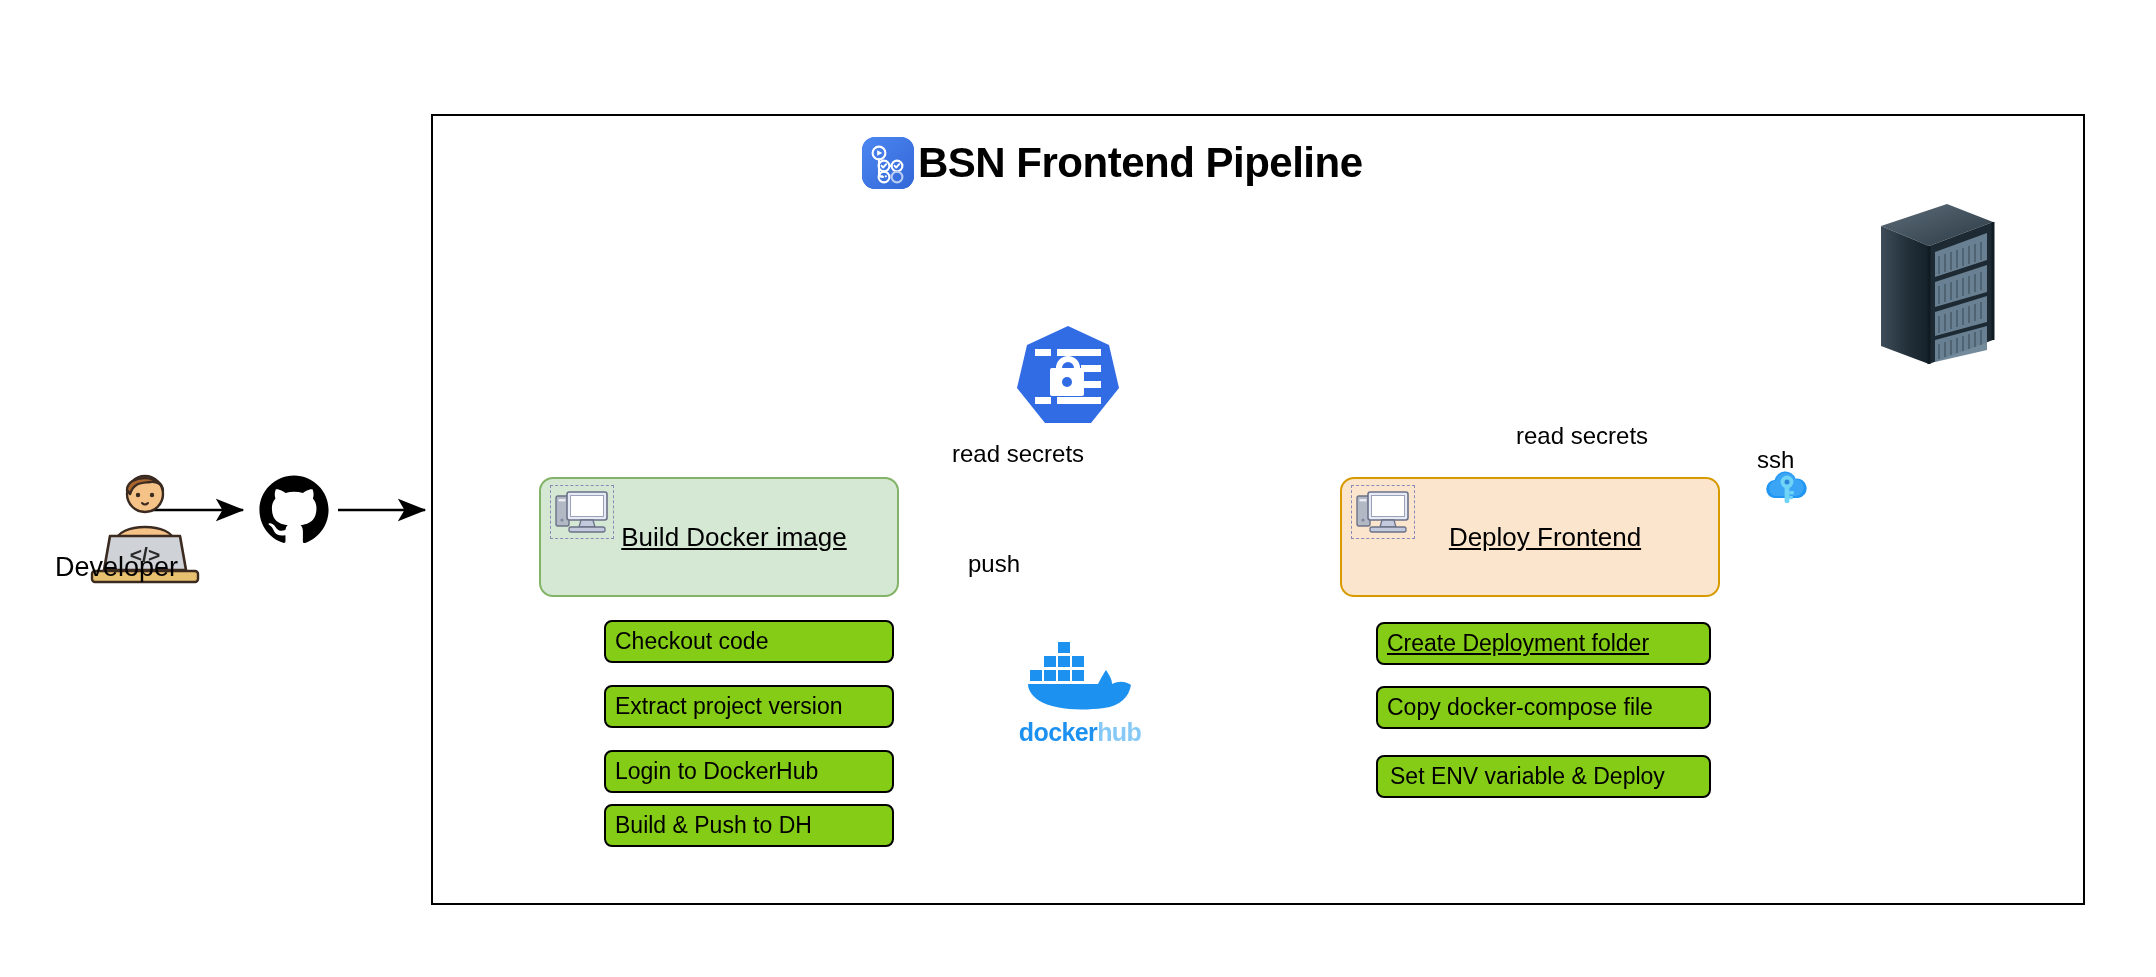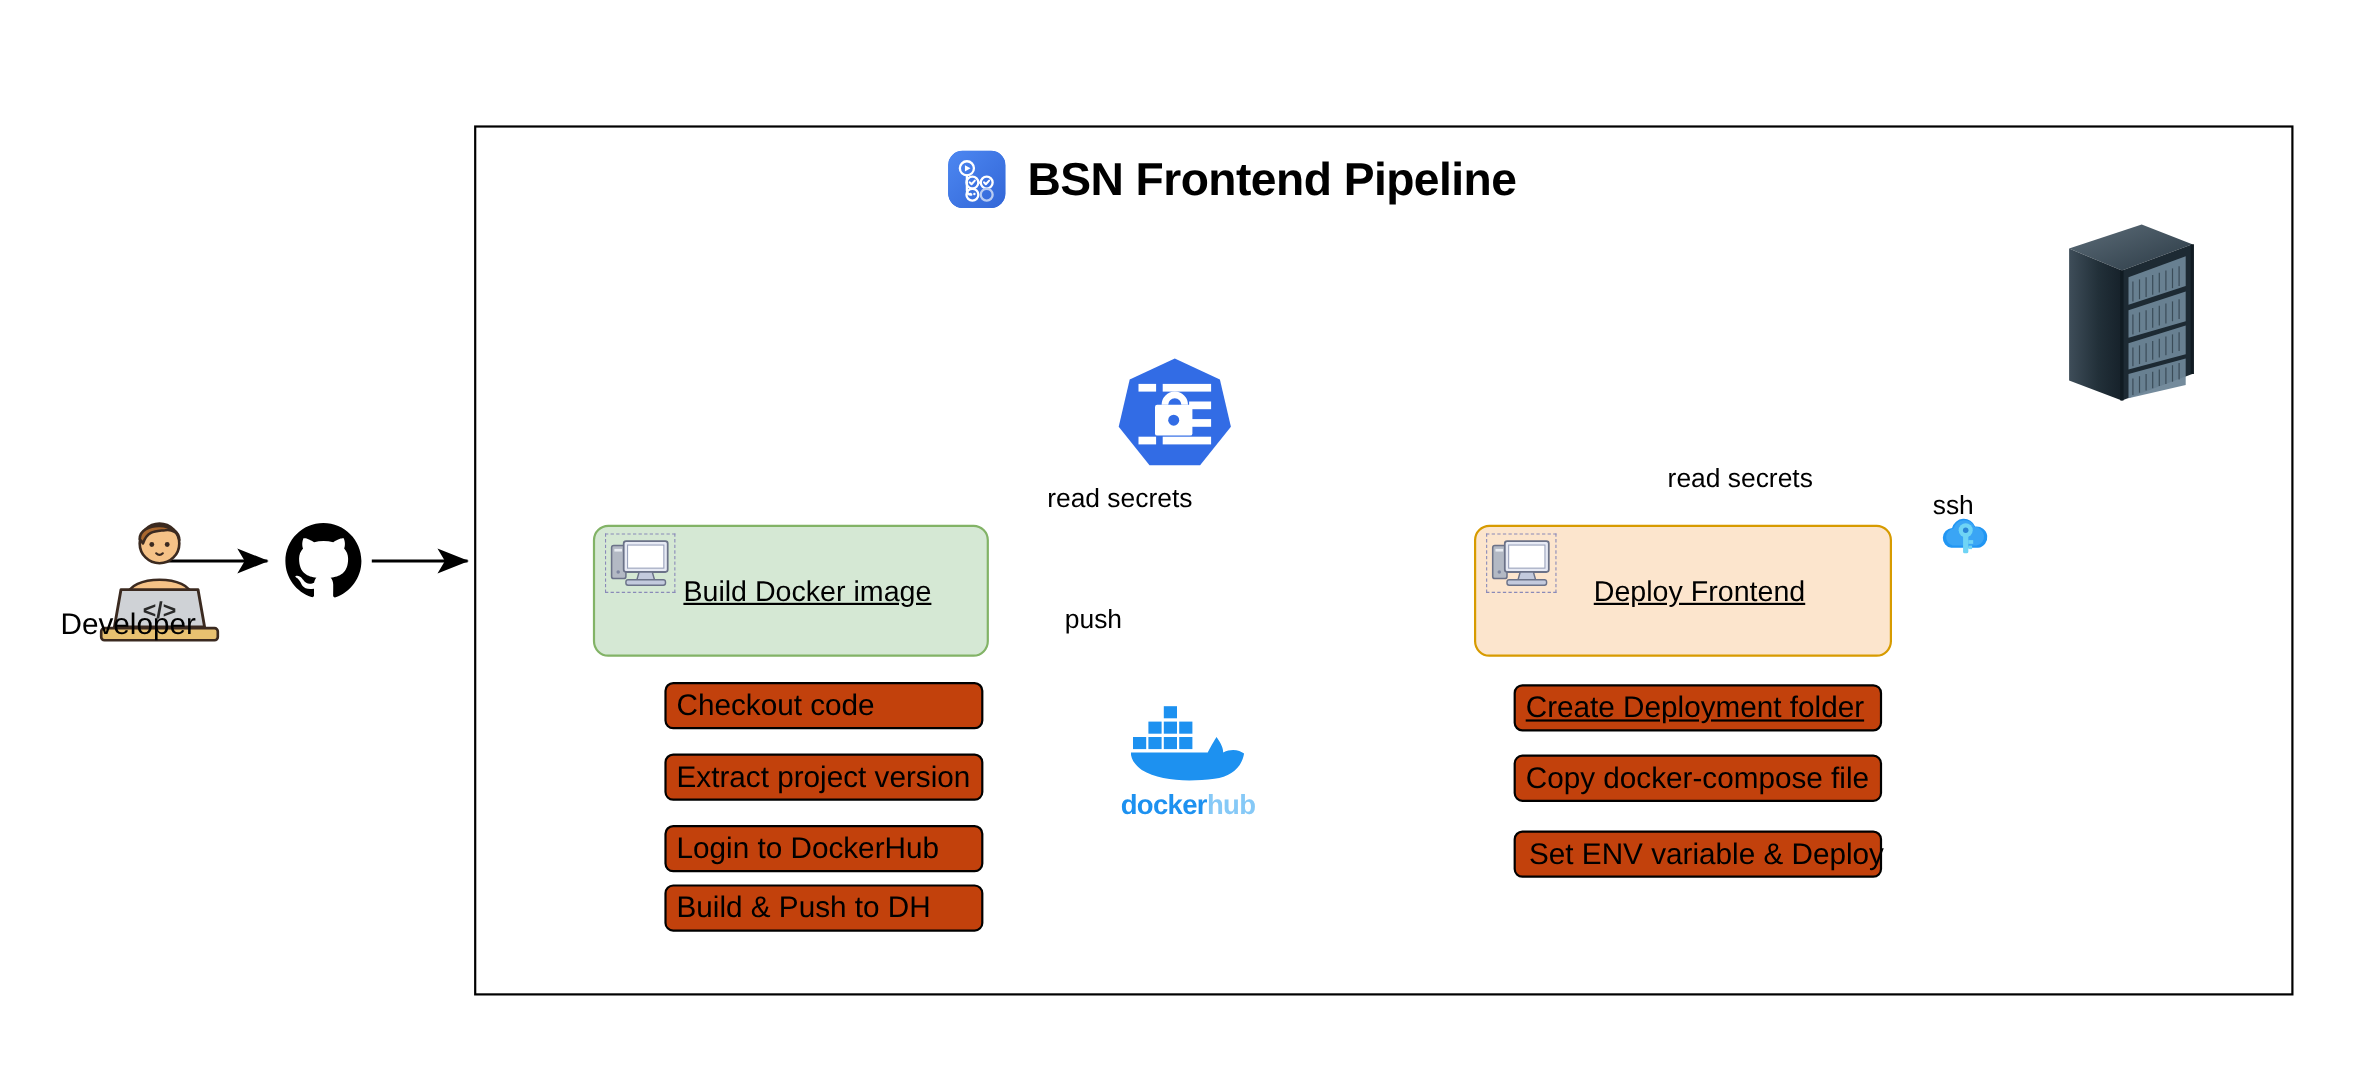--- a/index.html
+++ b/index.html
@@ -10,21 +10,21 @@
   .abs{position:absolute;}
 
   
   #pipeline-container{
     left:431px;top:114px;width:1654px;height:791px;
     border:2px solid #000;background:#fff;box-sizing:border-box;
   }
 
   
   #title-row{left:862px;top:128px;width:700px;height:70px;
-    display:flex;align-items:center;gap:20px;}
+    display:flex;align-items:center;gap:4px;}
   #title-text{font-size:42px;font-weight:bold;letter-spacing:-0.5px;white-space:nowrap;}
   .gha-icon{width:52px;height:52px;border-radius:13px;
     background:linear-gradient(160deg,#4a8af4 0%,#2f6fe0 55%,#2b5fd0 100%);
     flex:0 0 auto;display:block;}
 
   
   #developer-group{left:80px;top:460px;width:130px;height:130px;}
   #developer-label{left:55px;top:552px;width:190px;text-align:left;font-size:27px;}
 
   
@@ -36,23 +36,23 @@
     background:#d5e8d4;border:2px solid #82b366;}
   #deploy-box{left:1340px;top:477px;width:380px;height:120px;
     background:#fce5cd;border:2px solid #d79b00;}
   .stage-label{position:absolute;left:0;top:0;width:100%;height:100%;
     display:flex;align-items:center;justify-content:center;
     font-size:26px;color:#000;padding-left:30px;box-sizing:border-box;text-decoration:underline;}
   .machine-icon{position:absolute;left:10px;top:7px;width:62px;height:52px;
     outline:1px dashed #8a8ab8;}
 
   
-  .step{position:absolute;border:2px solid #000;border-radius:8px;background:#c2410c;
+  .step{position:absolute;border:2px solid #000;border-radius:8px;background:#84cc16;
     box-sizing:border-box;display:flex;align-items:center;
-    padding-left:9px;font-size:27px;color:#000;height:43px;white-space:nowrap;}
+    padding-left:9px;font-size:23px;color:#000;height:43px;white-space:nowrap;}
 
   
   .edge-label{position:absolute;font-size:24px;color:#000;white-space:nowrap;}
 
   
   #dockerhub-group{left:1000px;top:640px;width:160px;height:120px;}
   #dockerhub-wordmark{position:absolute;left:0;top:78px;width:160px;text-align:center;
     font-size:25px;font-weight:bold;letter-spacing:-0.6px;}
   .dh-docker{color:#1d91f0;}
   .dh-hub{color:#86c9f7;}

